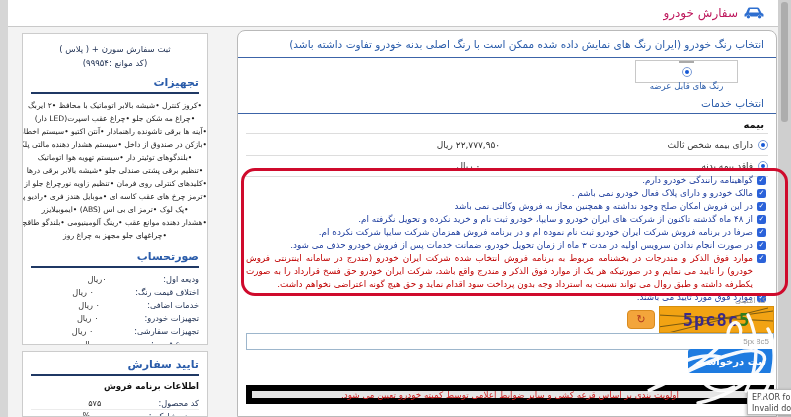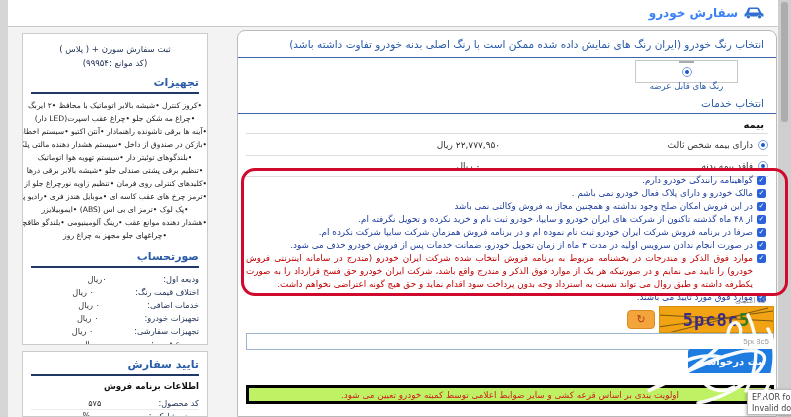--- a/index.html
+++ b/index.html
@@ -7,21 +7,21 @@
   body { font-family:"DejaVu Sans", sans-serif; background:#d6d6d6; position:relative; direction:rtl; }
   #screen { position:absolute; inset:0; width:791px; height:417px; overflow:hidden; }
 
   .page { position:absolute; left:8px; top:0; width:770px; height:417px; background:#f3f3f3; }
   .right-strip { position:absolute; left:778px; top:0; width:13px; height:417px; background:#cfcfcf; }
   .scroll-thumb { position:absolute; left:781px; top:2px; width:7px; height:120px; background:#adadad; border-radius:3px; }
 
   
   .titlebar { position:absolute; left:8px; top:0; width:770px; height:27px; background:#ffffff;
               border-bottom:1px solid #c9c9c9; display:flex; align-items:center; justify-content:flex-start; padding:0 14px; gap:6px; }
-  .titlebar .title { color:#3b82f6; font-size:12px; font-weight:bold; }
+  .titlebar .title { color:#be185d; font-size:12px; font-weight:normal; }
 
   
   .side-box { position:absolute; left:22px; width:186px; background:#fff; border:1px solid #cccccc; overflow:hidden; }
   #side1 { top:33px; height:312px; }
   #side2 { top:351px; height:66px; }
   .side-order-title { text-align:center; font-size:8.5px; color:#223355; margin-top:10px; }
   .side-sale-code  { text-align:center; font-size:8.5px; color:#223355; margin-top:4px; }
   .side-header { color:#2a5caa; font-size:11px; font-weight:bold; padding:8px 8px 3px 8px; }
   .side-rule { border-bottom:2px solid #1f3864; margin:0 8px; }
   .equip-list { margin-top:5px; }
@@ -68,22 +68,22 @@
                  border:1px solid #d78f0c; overflow:hidden; }
   .captcha-text { position:absolute; inset:0; display:flex; align-items:center; justify-content:center;
                   font-family:"DejaVu Sans Mono", monospace; font-weight:bold; font-size:17px; letter-spacing:1px; direction:ltr; }
   .cap-main { color:#3b2a86; } .cap-last { color:#2f7d1e; }
   .refresh-btn { position:absolute; top:279px; right:121px; width:28px; height:19px; background:#f3a53b;
                  border:1px solid #d98b1f; border-radius:4px; color:#b23a1e; font-size:11px; line-height:17px; text-align:center; cursor:pointer; }
   .captcha-input { position:absolute; top:302px; right:2px; left:8px; height:17px; border:1px solid #9db6cc;
                    font-size:8px; color:#9a9a9a; text-align:right; padding:0 4px; direction:ltr; background:#fff; }
   .submit-btn { position:absolute; top:318px; right:2px; width:86px; height:24px; background:#1e7be0; border:none;
                 border-radius:3px; color:#fff; font-size:10px; font-weight:bold; cursor:pointer; font-family:"DejaVu Sans",sans-serif; }
-  .alert-bar { position:absolute; top:354px; right:2px; left:8px; height:19px; background:#bef264;
-               border:3px solid #000000; color:#cc2222; font-size:8.8px; display:flex; align-items:center; justify-content:center; }
+  .alert-bar { position:absolute; top:354px; right:2px; left:8px; height:19px; background:#e5e5e5;
+               border:6px solid #000000; color:#cc2222; font-size:8.8px; display:flex; align-items:center; justify-content:center; }
 
   .watermark { position:absolute; left:608px; top:295px; width:185px; height:122px; z-index:8; pointer-events:none; }
   .tooltip { position:absolute; left:747px; top:389px; width:80px; height:26px; background:#fff; border:1px solid #bbb;
              box-shadow:-1px 1px 3px rgba(0,0,0,.25); font-size:8px; color:#444; padding:2px 4px; direction:ltr; z-index:7; line-height:11px; white-space:nowrap; overflow:hidden; }
   .car-icon { flex:none; }
 </style>
 </head>
 <body>
 
 <div id="screen">

